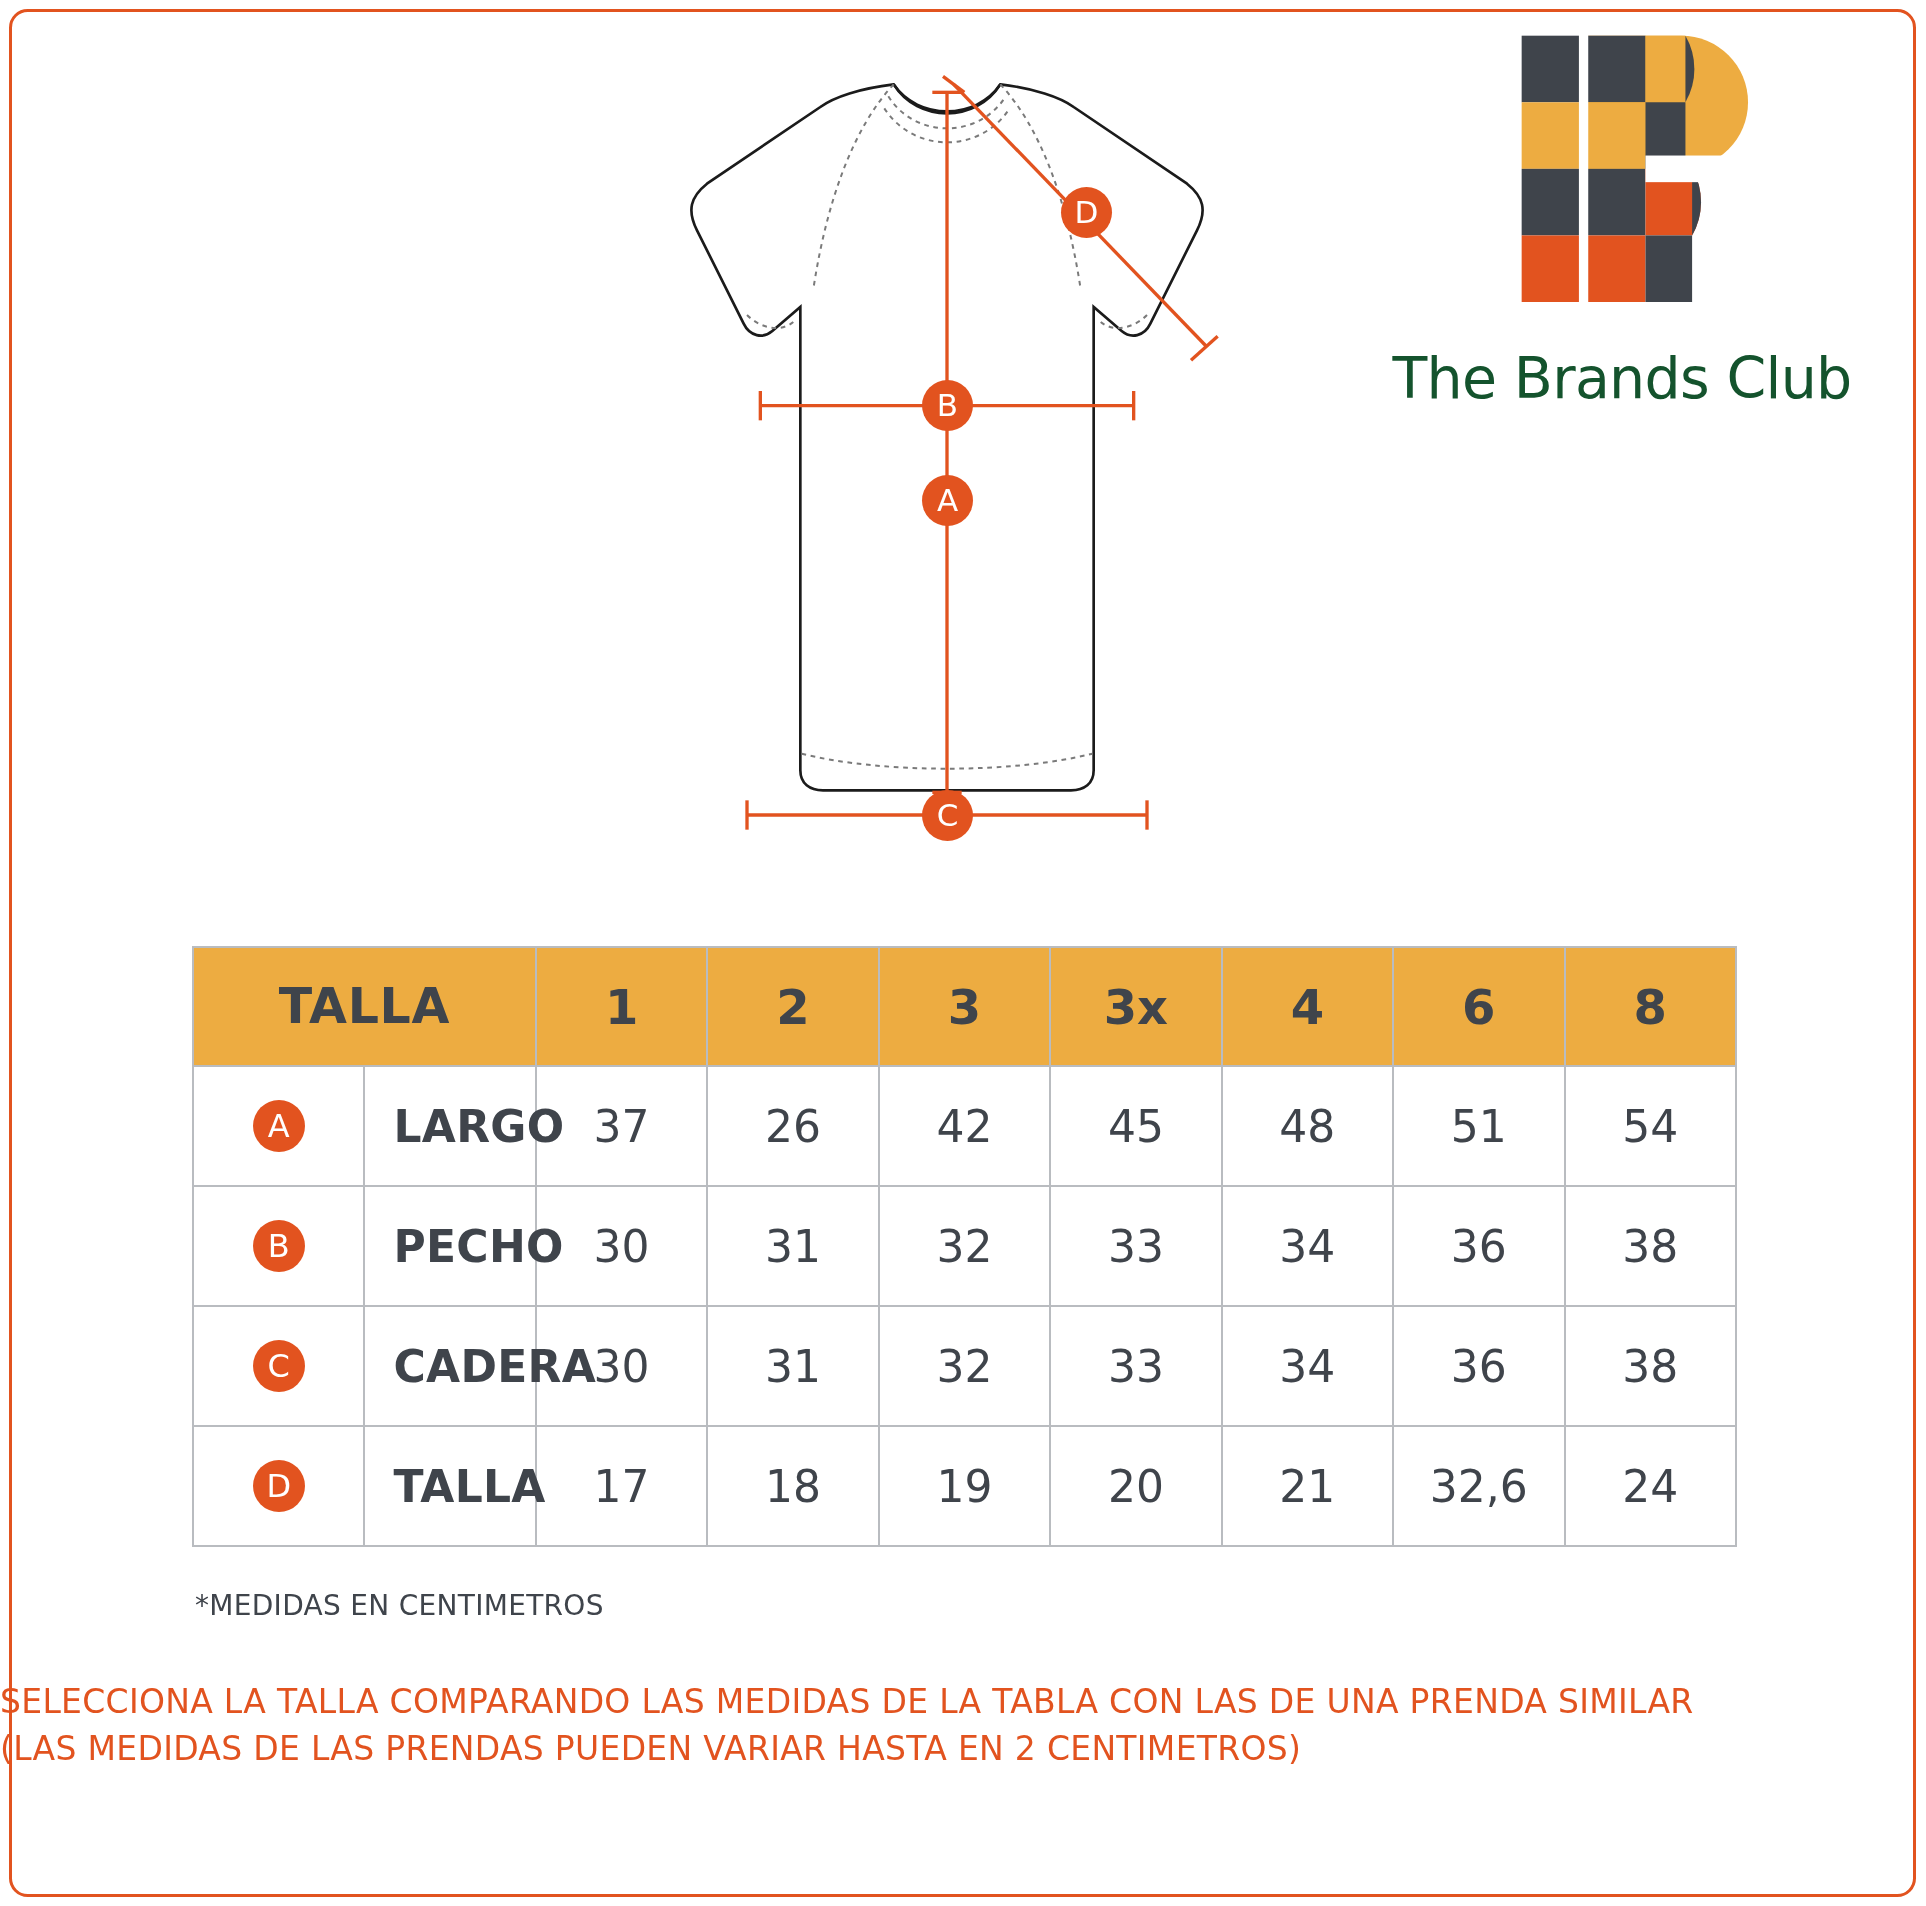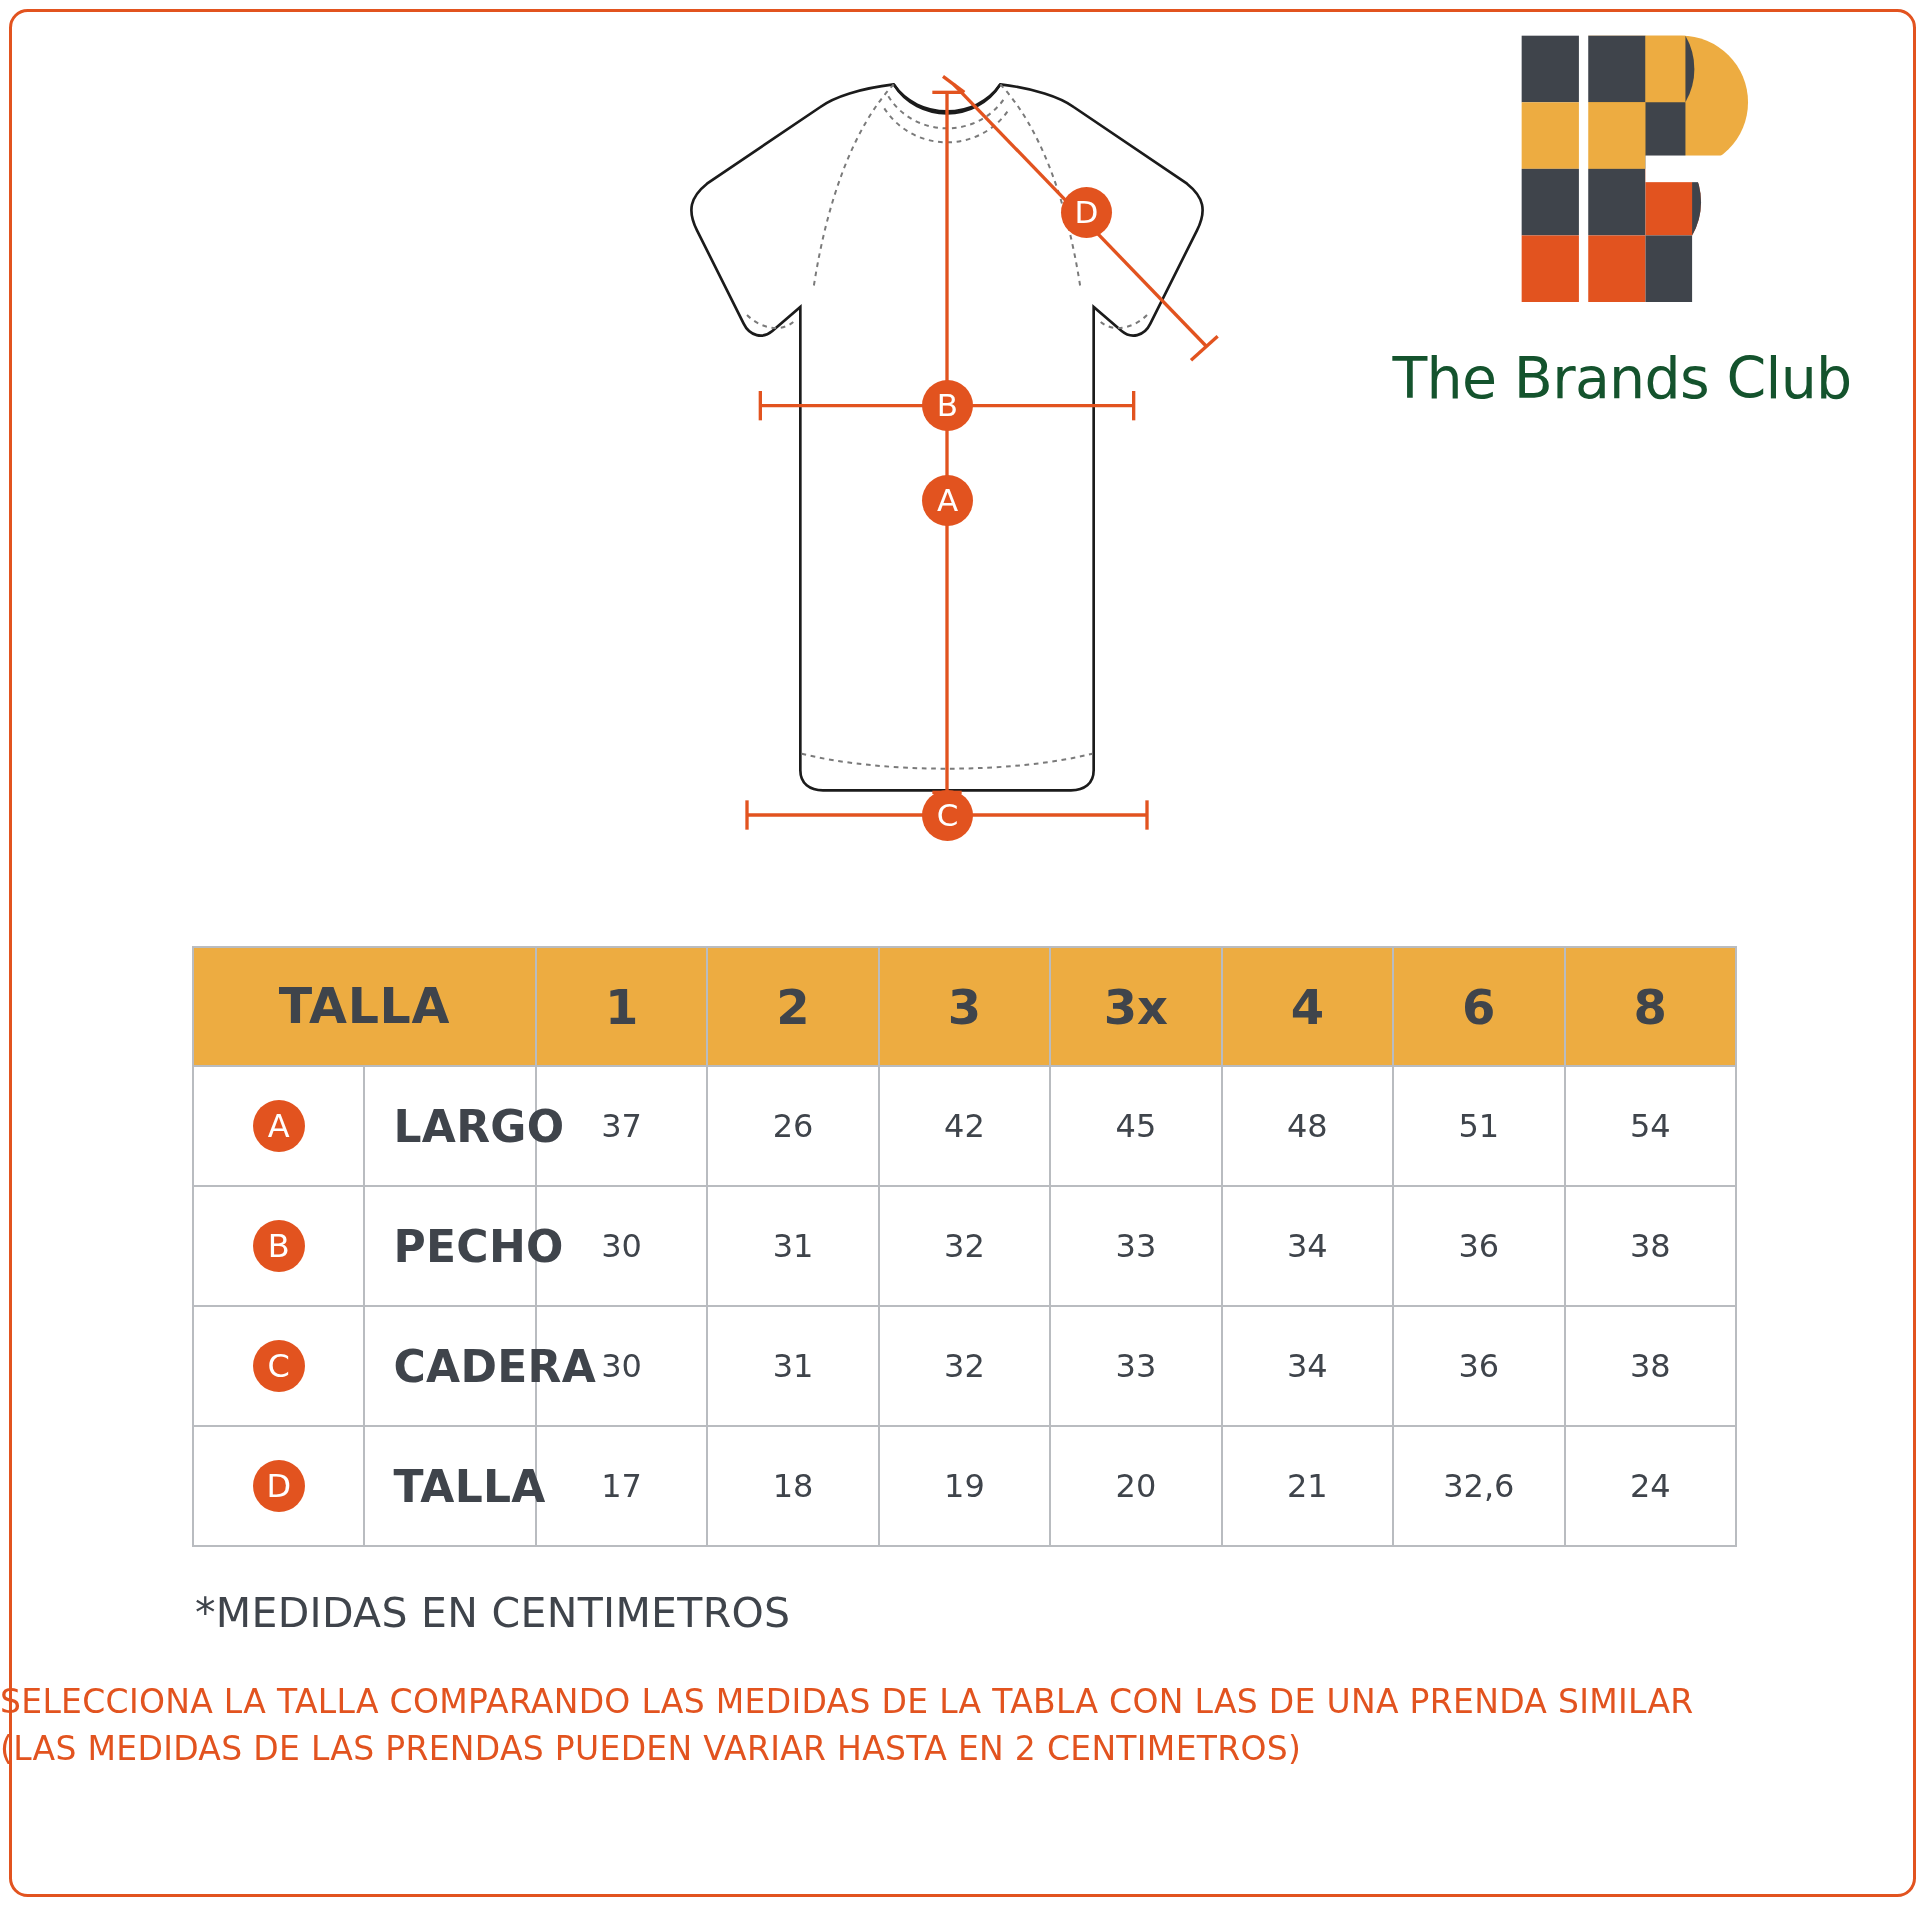--- a/index.html
+++ b/index.html
@@ -120,21 +120,21 @@
   }
   td.label-cell {
     text-align: left;
     padding-left: 28px;
     font-size: 44px;
     font-weight: 700;
     letter-spacing: 0.3px;
     color: #24282d;
   }
   td.val-cell {
-    font-size: 32px;
+    font-size: 44px;
     font-weight: 400;
     color: #3f444b;
   }
   .tbadge {
     display: inline-block;
     width: 52px;
     height: 52px;
     border-radius: 50%;
     background: #e2531f;
     color: #ffffff;
@@ -143,21 +143,21 @@
     text-align: center;
     font-family: "DejaVu Sans", sans-serif;
   }
 
   
   .note {
     position: absolute;
     left: 195px;
     top: 1589px;
     font-family: "DejaVu Sans", sans-serif;
-    font-size: 41px;
+    font-size: 28px;
     color: #3f444b;
     letter-spacing: 0.3px;
   }
   .advice {
     position: absolute;
     left: 0;
     top: 1679px;
     width: 1926px;
     text-align: left;
     font-family: "DejaVu Sans", sans-serif;

